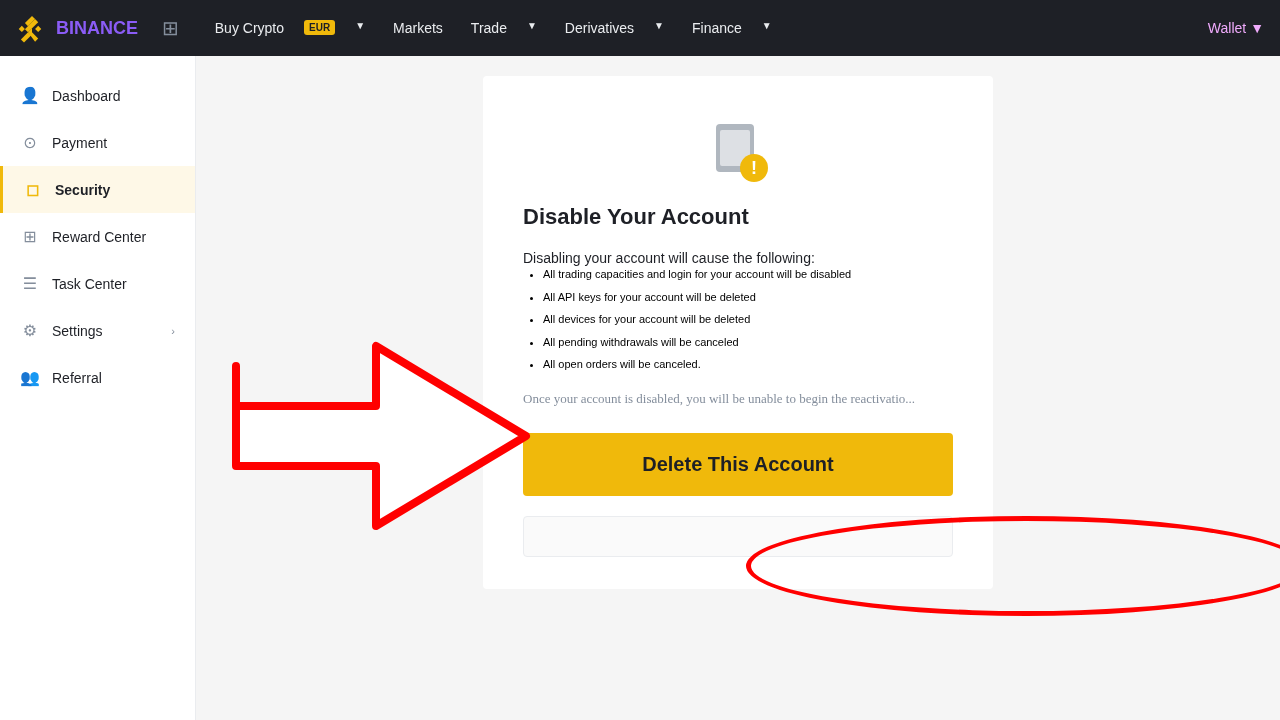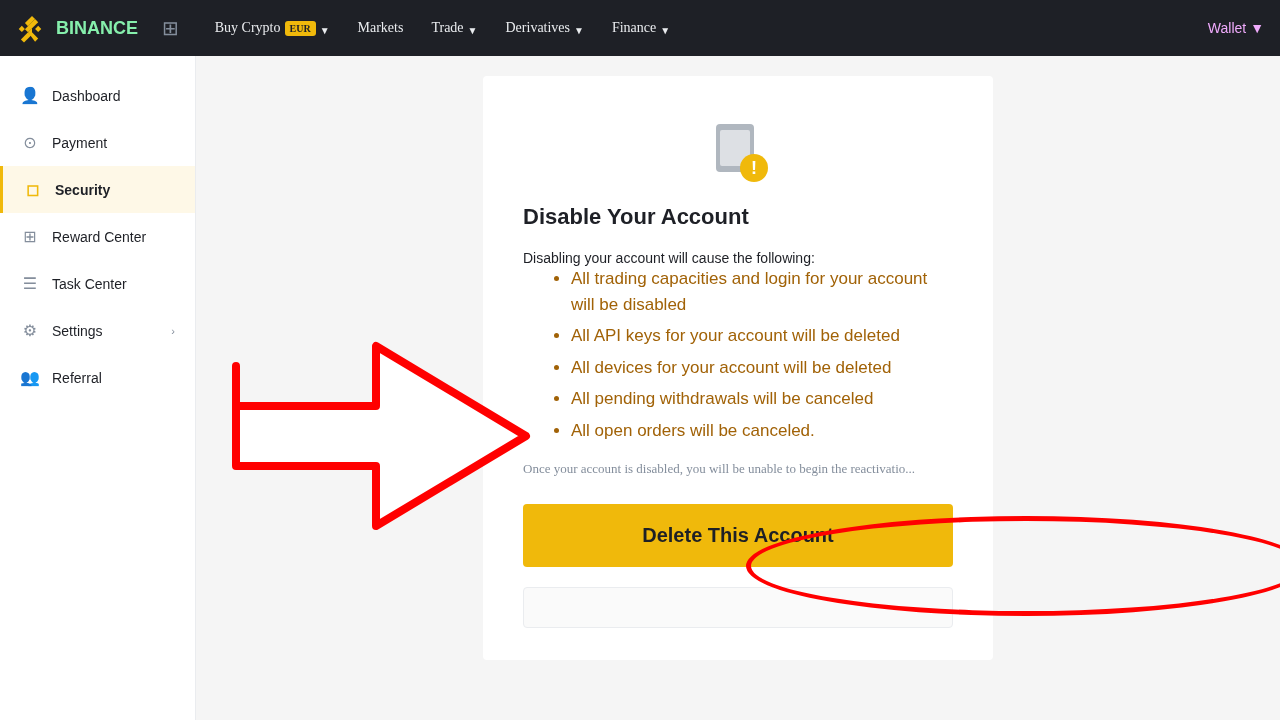--- a/index.html
+++ b/index.html
@@ -11,33 +11,33 @@
       height: 56px;
       display: flex;
       align-items: center;
       padding: 0 16px;
       gap: 24px;
       flex-shrink: 0;
       position: relative;
       z-index: 10;
     }
     .topnav-logo {
-      display: flex; align-items: center; gap: 8px; color: #86efac; font-weight: 700; font-size: 18px;
+      display: flex; align-items: center; gap: 8px; color: #8b5cf6; font-weight: 700; font-size: 18px;
     }
     .topnav-logo-icon {
       width: 32px; height: 32px;
     }
     .topnav-grid {
       color: #848e9c; font-size: 20px; cursor: pointer;
     }
     .topnav-links {
       display: flex; align-items: center; gap: 4px; flex: 1;
     }
     .topnav-link {
-      color: #eaecef; font-size: 14px; padding: 8px 12px; cursor: pointer; display: flex; align-items: flex-end; gap: 4px; font-family: Liberation Serif, serif;
+      color: #eaecef; font-size: 14px; padding: 8px 12px; cursor: pointer; display: flex; align-items: flex-start; gap: 20px;
     }
     .topnav-badge {
       background: #f0b90b; color: #1e2026; font-size: 10px; font-weight: 700; padding: 2px 5px; border-radius: 3px;
     }
     .topnav-right {
       display: flex; align-items: center; gap: 16px; margin-left: auto;
     }
     .topnav-wallet {
       color: #f0abfc; font-size: 14px; cursor: pointer;
     }
@@ -118,25 +118,24 @@
     .modal-subtitle {
       font-size: 14px;
       color: #1e2026;
     }
     .modal-list {
       list-style: disc;
       padding-left: 20px;
       margin-bottom: 16px;
     }
     .modal-list li {
-      font-size: 17px;
-      color: #a16207;
+      font-size: 11px;
+      color: #000000;
       margin-bottom: 6px;
       line-height: 1.5;
-      margin-left: 28px;
     }
     .modal-note {
       font-size: 13px;
       color: #848e9c;
       margin-bottom: 24px;
       line-height: 1.6;
       font-family: Liberation Serif, serif;
     }
 
     

